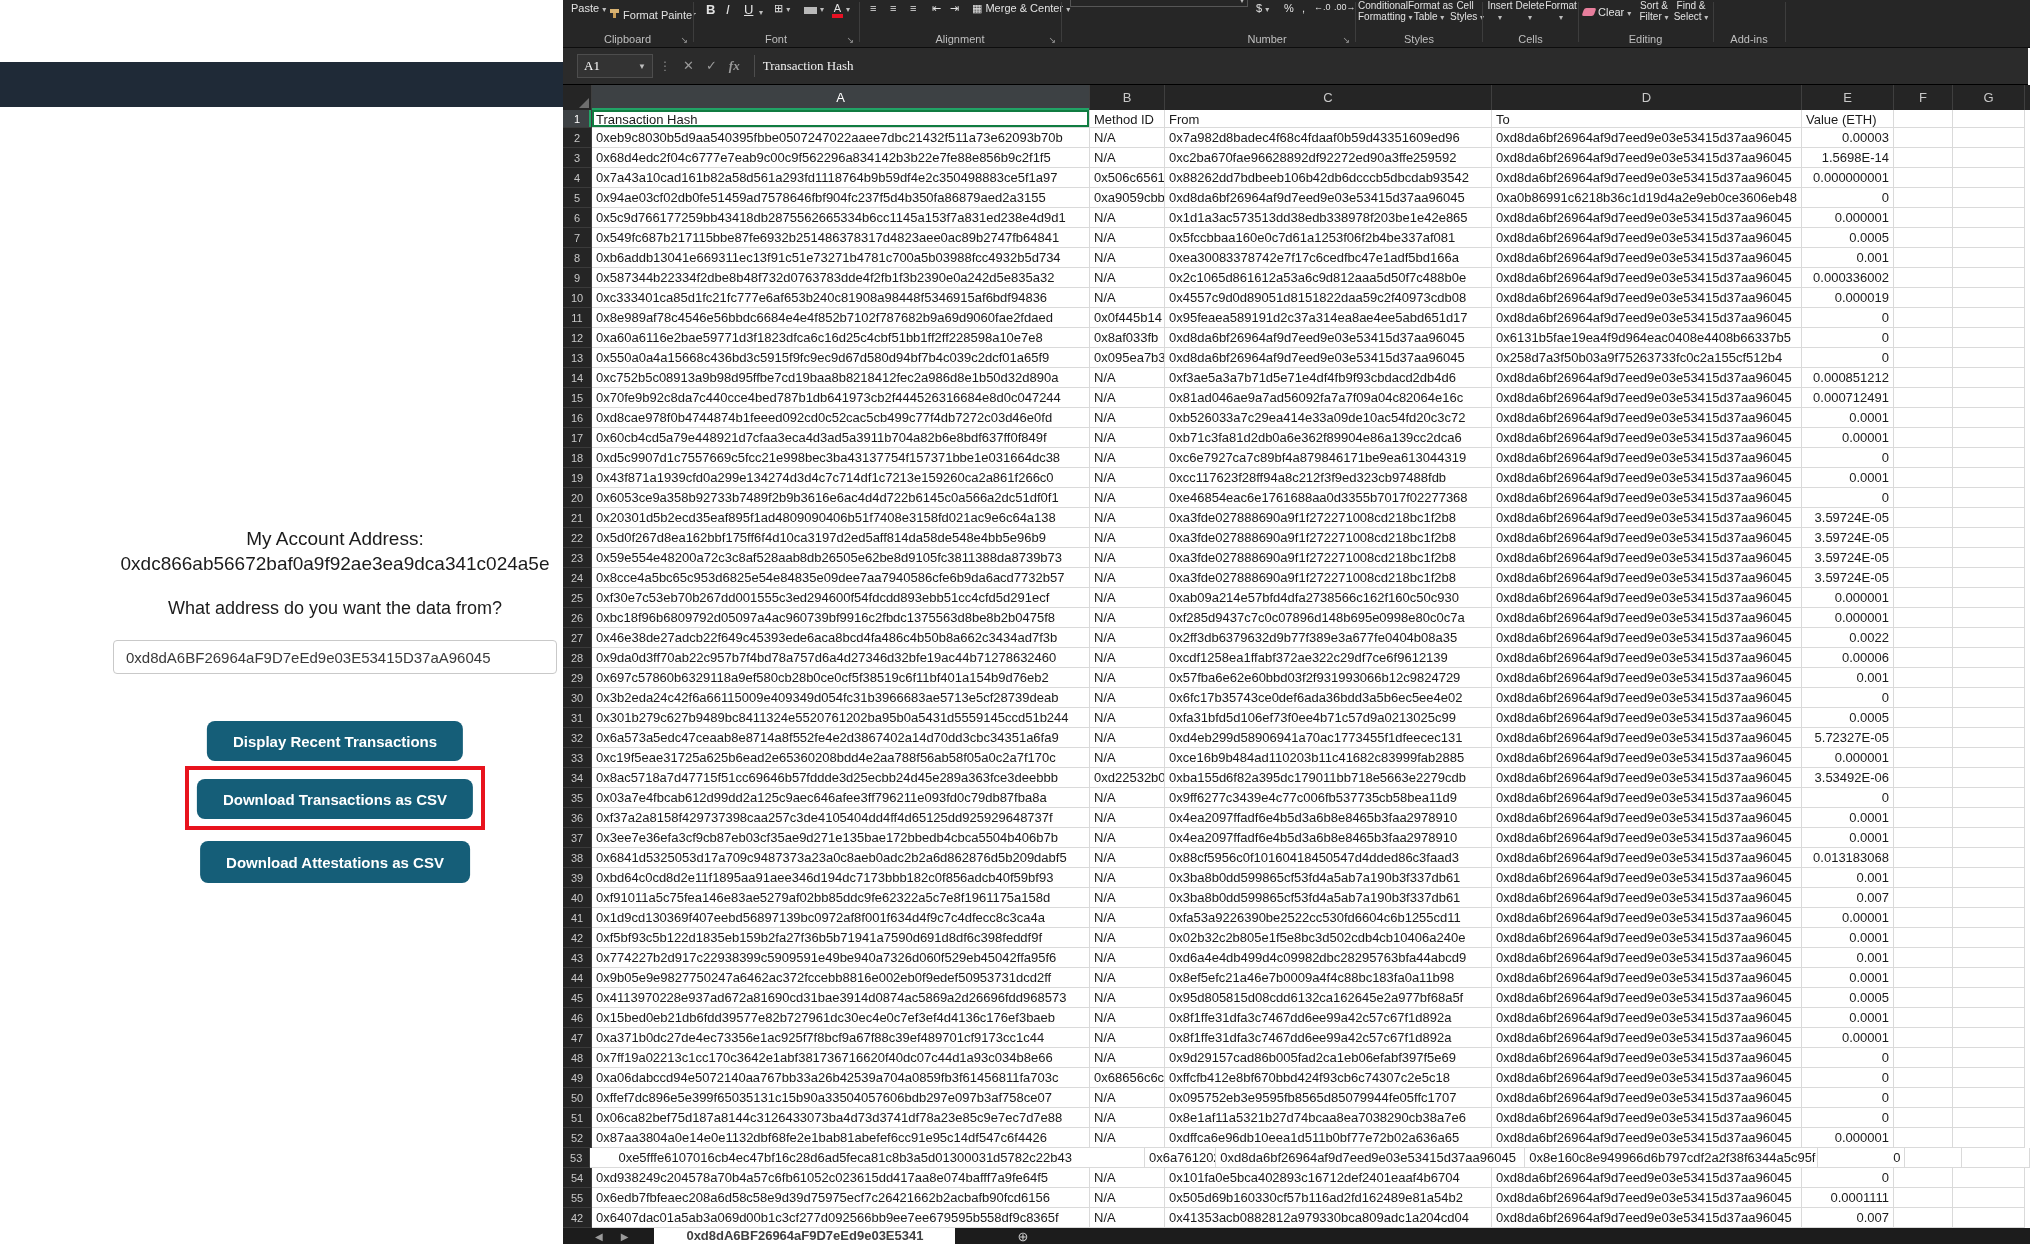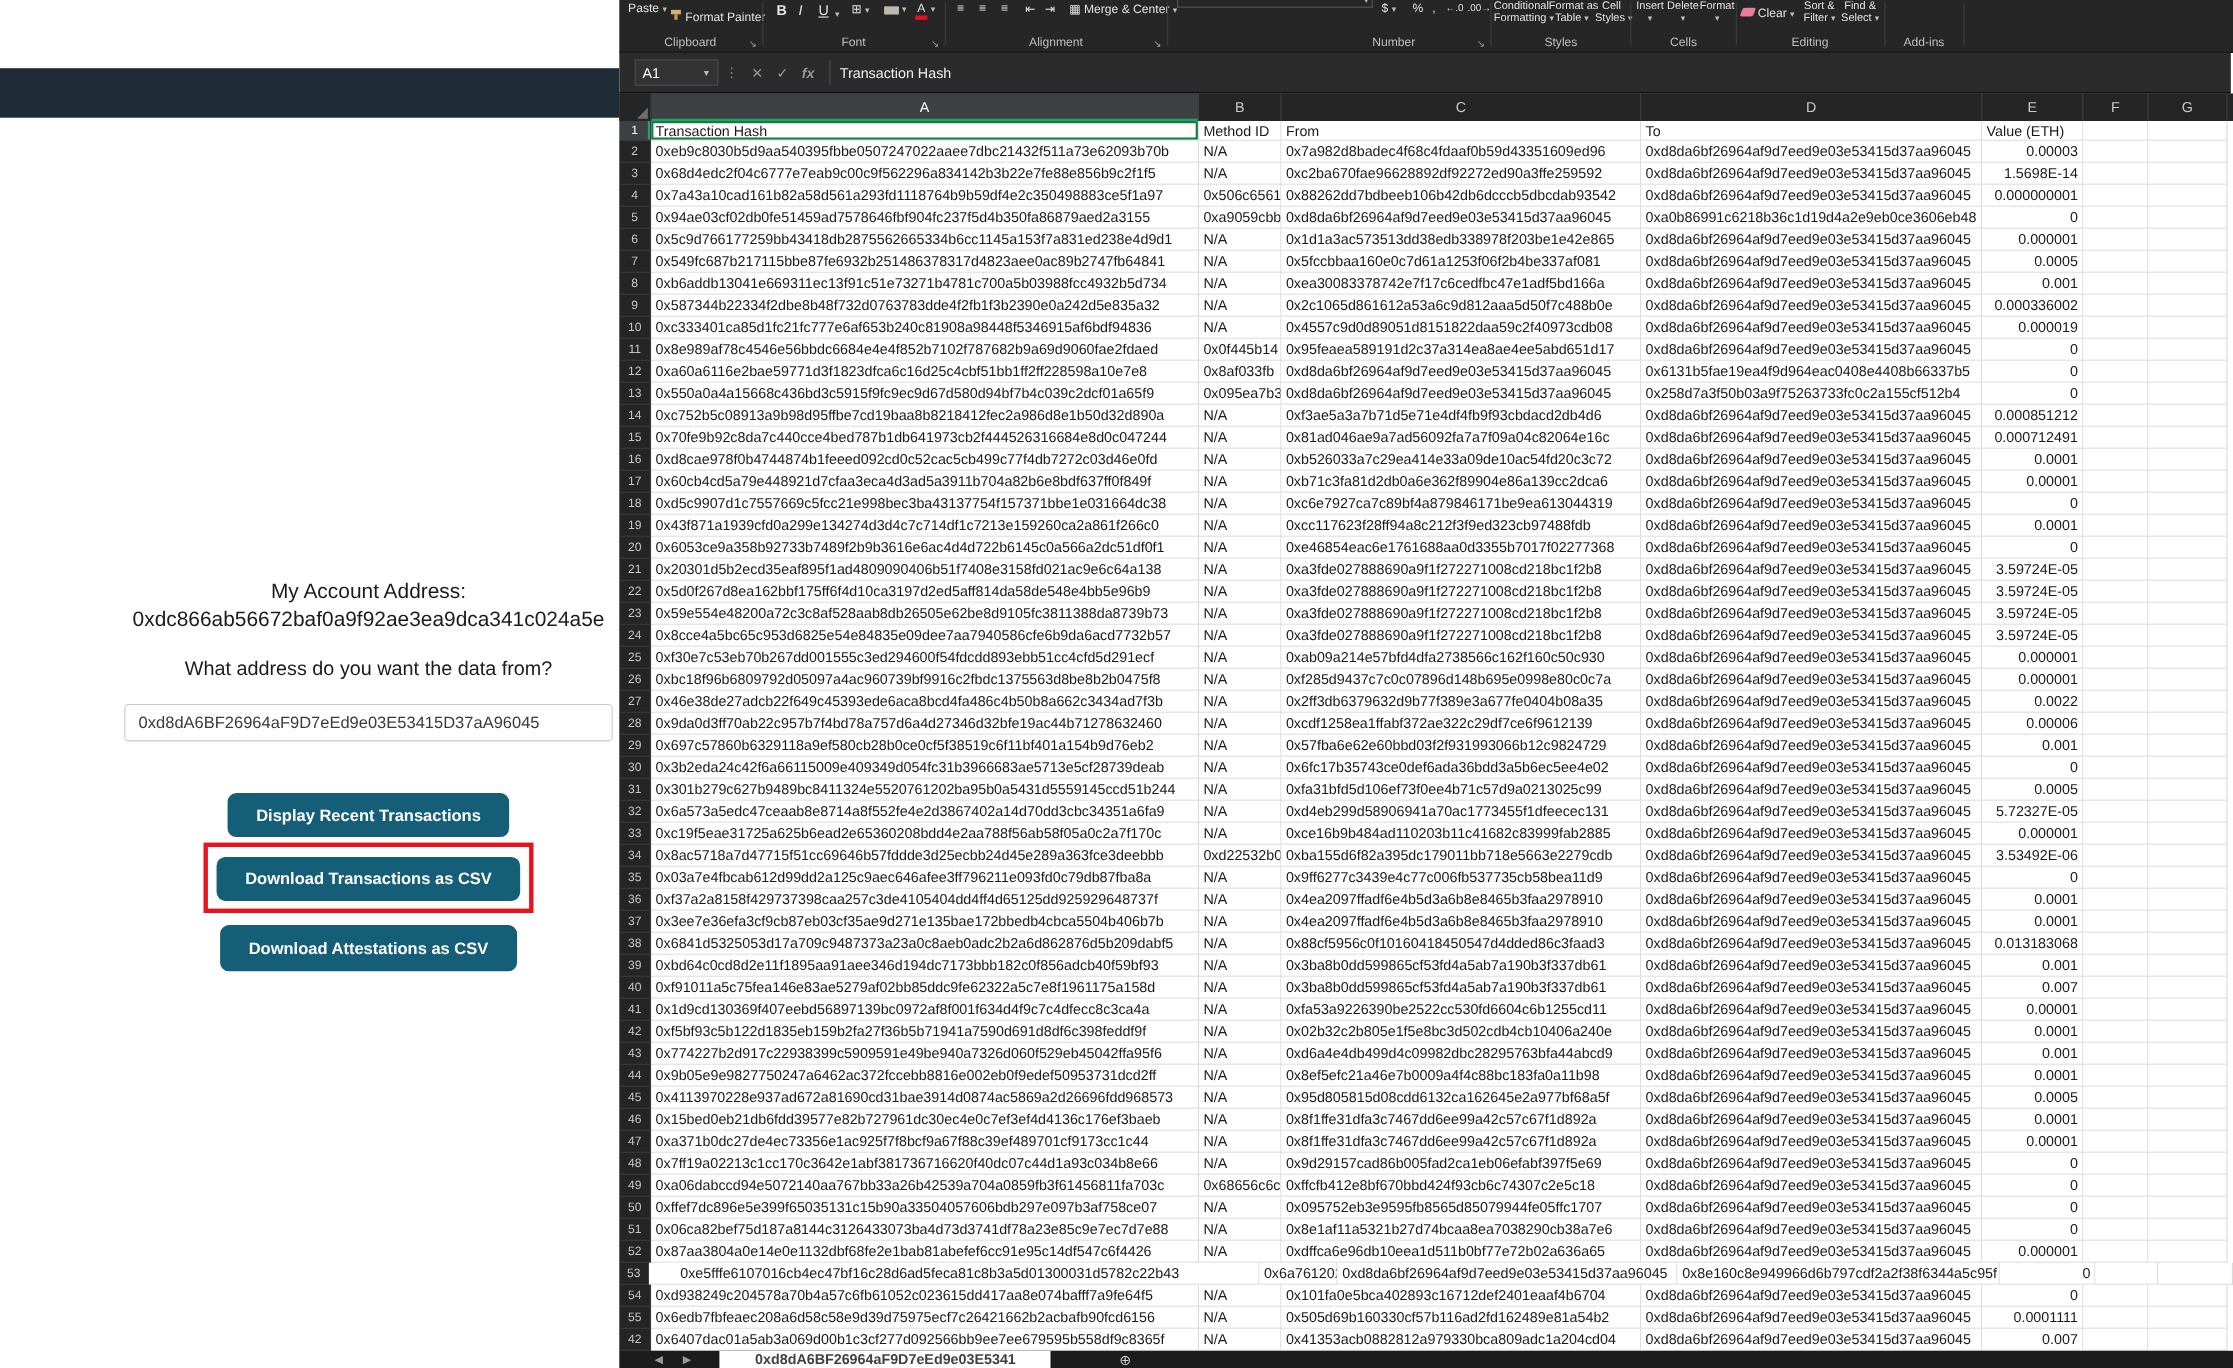--- a/index.html
+++ b/index.html
@@ -53,21 +53,21 @@
   .und-ic  { text-decoration:underline; font-size:13px; }
   .colorbar { display:inline-block; width:13px; height:4px; vertical-align:-2px; }
   .eraser { display:inline-block; width:12px; height:8px; background:#e77e9c;
             transform:skewX(-20deg); border-radius:2px; margin-right:3px; }
   .numfmt-remnant { position:absolute; top:-4px; left:8px; width:178px; height:11px;
                     border:1px solid #565656; border-top:none; }
   .numfmt-remnant .caret { position:absolute; right:3px; top:0; }
 
   
   .fbar { position:absolute; left:0; top:48px; right:2px; height:37px; background:#2b2b2b;
-          display:flex; align-items:center; border-bottom:1px solid #000; }
+          display:flex; align-items:center; border-bottom:1px solid #000;font-family:Liberation Serif, serif; }
   .namebox { width:76px; height:24px; margin-left:14px; background:#333;
              border:1px solid #4d4d4d; color:#fff; font-size:13px;
              display:flex; align-items:center; padding:0 6px; justify-content:space-between; }
   .fdots { color:#8a8a8a; margin:0 6px; font-size:12px; }
   .fico { color:#9a9a9a; font-size:13px; margin:0 6px; }
   .fx { font-style:italic; font-weight:bold; }
   .fdivider { width:1px; height:22px; background:#4d4d4d; margin:0 8px; }
   .fcontent { color:#f0f0f0; font-size:13px; }
 
   
@@ -267,21 +267,21 @@
           <div class="cell" style="width: 310px;">0xd8da6bf26964af9d7eed9e03e53415d37aa96045</div>
           <div class="cell num" style="width: 92px;">0.000000001</div>
           <div class="cell" style="width: 59px;"></div>
           <div class="cell" style="width: 72px;"></div>
         </div>
         <div class="grow">
           <div class="rh">5</div>
           <div class="cell" style="width: 498px;">0x94ae03cf02db0fe51459ad7578646fbf904fc237f5d4b350fa86879aed2a3155</div>
           <div class="cell" style="width: 75px;">0xa9059cbb</div>
           <div class="cell" style="width: 327px;">0xd8da6bf26964af9d7eed9e03e53415d37aa96045</div>
-          <div class="cell" style="width: 310px;">0xa0b86991c6218b36c1d19d4a2e9eb0ce3606eb48</div>
+          <div class="cell" style="width: 310px; text-align: center;">0xa0b86991c6218b36c1d19d4a2e9eb0ce3606eb48</div>
           <div class="cell num" style="width: 92px;">0</div>
           <div class="cell" style="width: 59px;"></div>
           <div class="cell" style="width: 72px;"></div>
         </div>
         <div class="grow">
           <div class="rh">6</div>
           <div class="cell" style="width: 498px;">0x5c9d766177259bb43418db2875562665334b6cc1145a153f7a831ed238e4d9d1</div>
           <div class="cell" style="width: 75px;">N/A</div>
           <div class="cell" style="width: 327px;">0x1d1a3ac573513dd38edb338978f203be1e42e865</div>
           <div class="cell" style="width: 310px;">0xd8da6bf26964af9d7eed9e03e53415d37aa96045</div>

